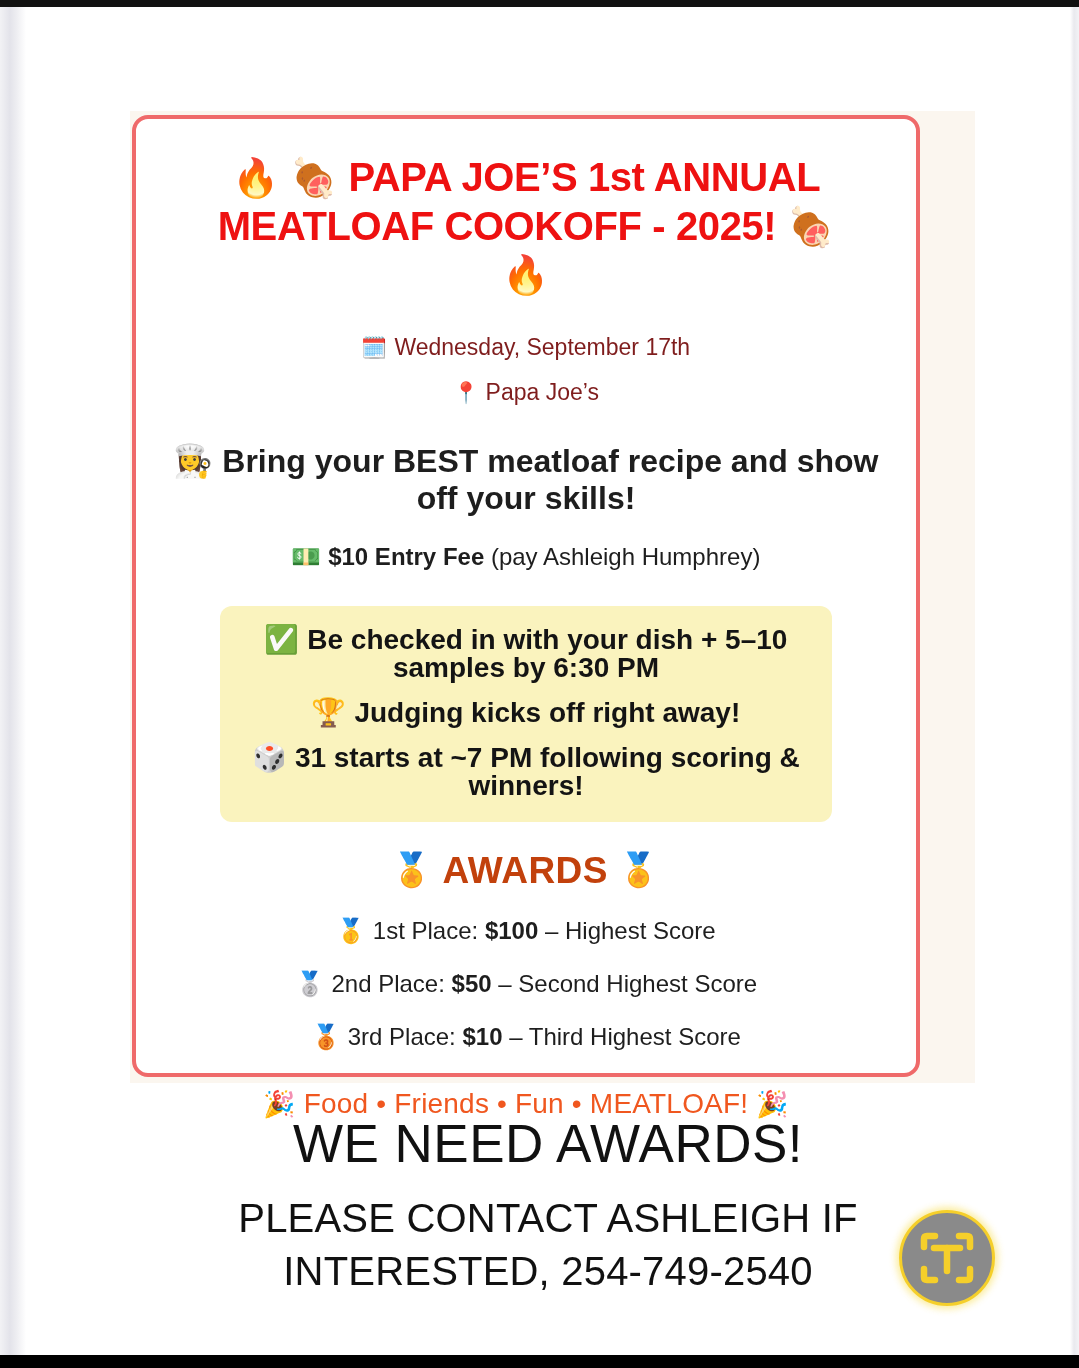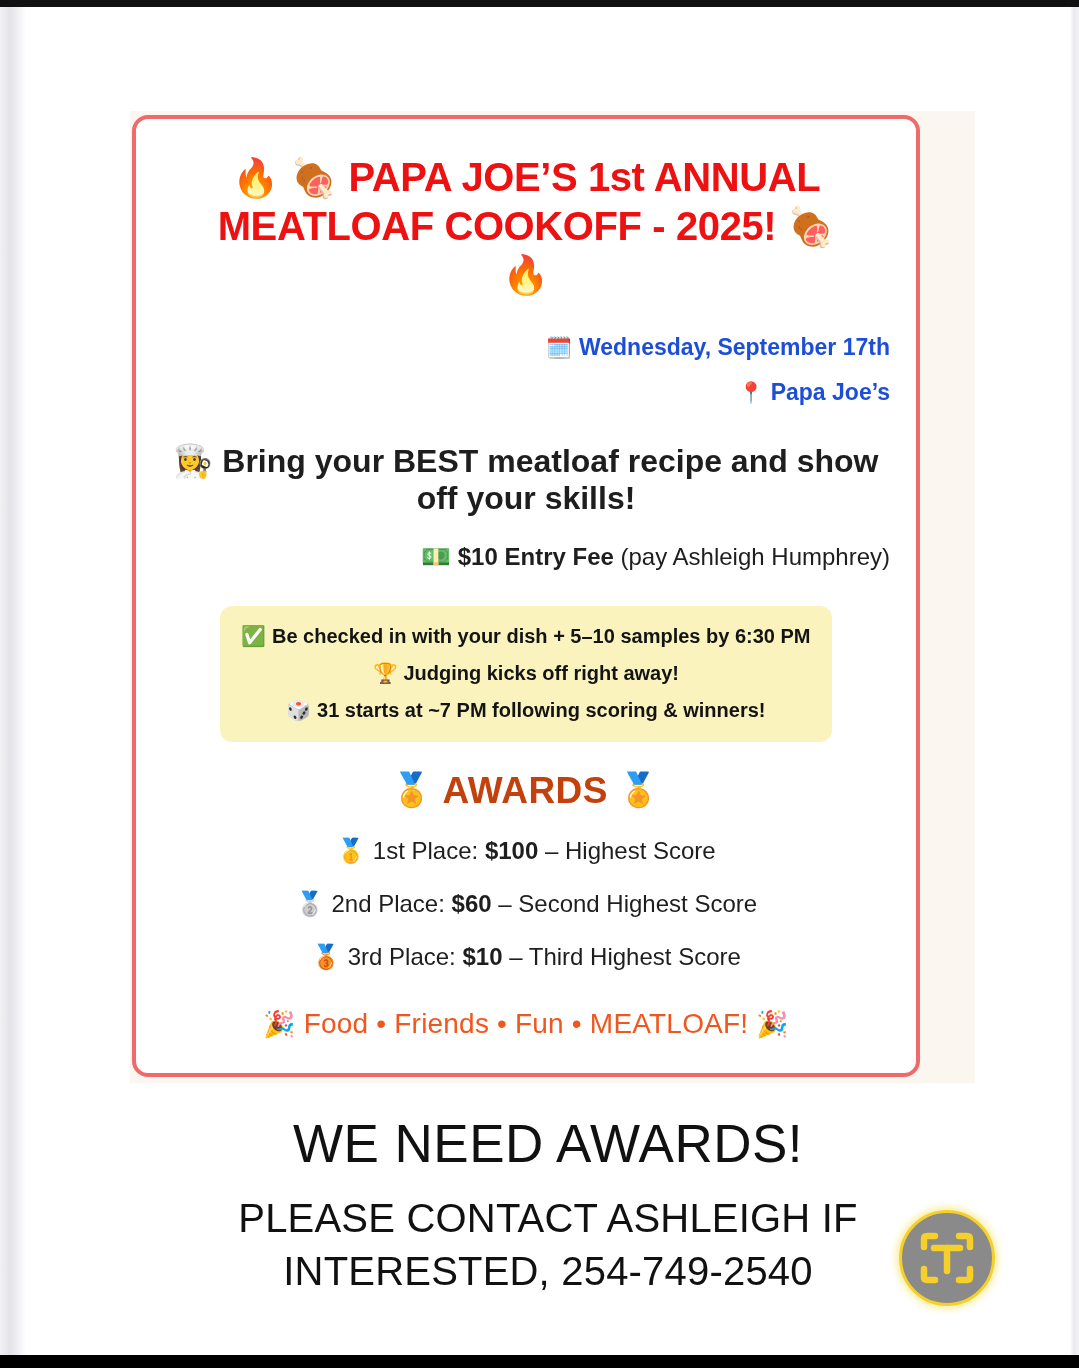--- a/index.html
+++ b/index.html
@@ -74,55 +74,55 @@
   .flame-row {
     text-align:center;
     font-size:38px;
     line-height:1.1;
     margin-top:4px;
   }
 
   
   .details { margin-top:40px; }
   .dline {
-    text-align:right;
+    text-align:center;
     font-size:23px;
-    color:#1d4ed8;
-    font-weight:700;
+    color:#7f1d1d;
+    font-weight:400;
     line-height:1.0;
     margin-bottom:22px;
   }
   .dline .ic { font-size:21px; }
 
   .tagline {
     text-align:center;
     font-size:32px;
     color:#1e1e1e;
     font-weight:700;
     margin-top:38px;
   }
   .feeline {
-    text-align:right;
+    text-align:center;
     font-size:24px;
     color:#1e1e1e;
     font-weight:400;
     margin-top:26px;
   }
   .feeline b { font-weight:bold; }
 
   
   .callout {
     margin:35px 58px 0 58px;
     background:#faf3be;
     border-radius:12px;
     padding:20px 16px 22px 16px;
   }
   .cline {
     text-align:center;
-    font-size:20px;
+    font-size:28px;
     font-weight:bold;
     color:#141414;
     line-height:1.0;
     margin-bottom:17px;
   }
   .cline:last-child { margin-bottom:0; }
 
   
   .awards-head {
     text-align:center;
@@ -257,21 +257,21 @@
 
       <div class="aline">
         <span>🥇</span>
         <span>1st Place:</span>
         <b>$100</b>
         <span>– Highest Score</span>
       </div>
       <div class="aline">
         <span>🥈</span>
         <span>2nd Place:</span>
-        <b>$60</b>
+        <b>$50</b>
         <span>– Second Highest Score</span>
       </div>
       <div class="aline">
         <span>🥉</span>
         <span>3rd Place:</span>
         <b>$10</b>
         <span>– Third Highest Score</span>
       </div>
 
       <div class="fun">

